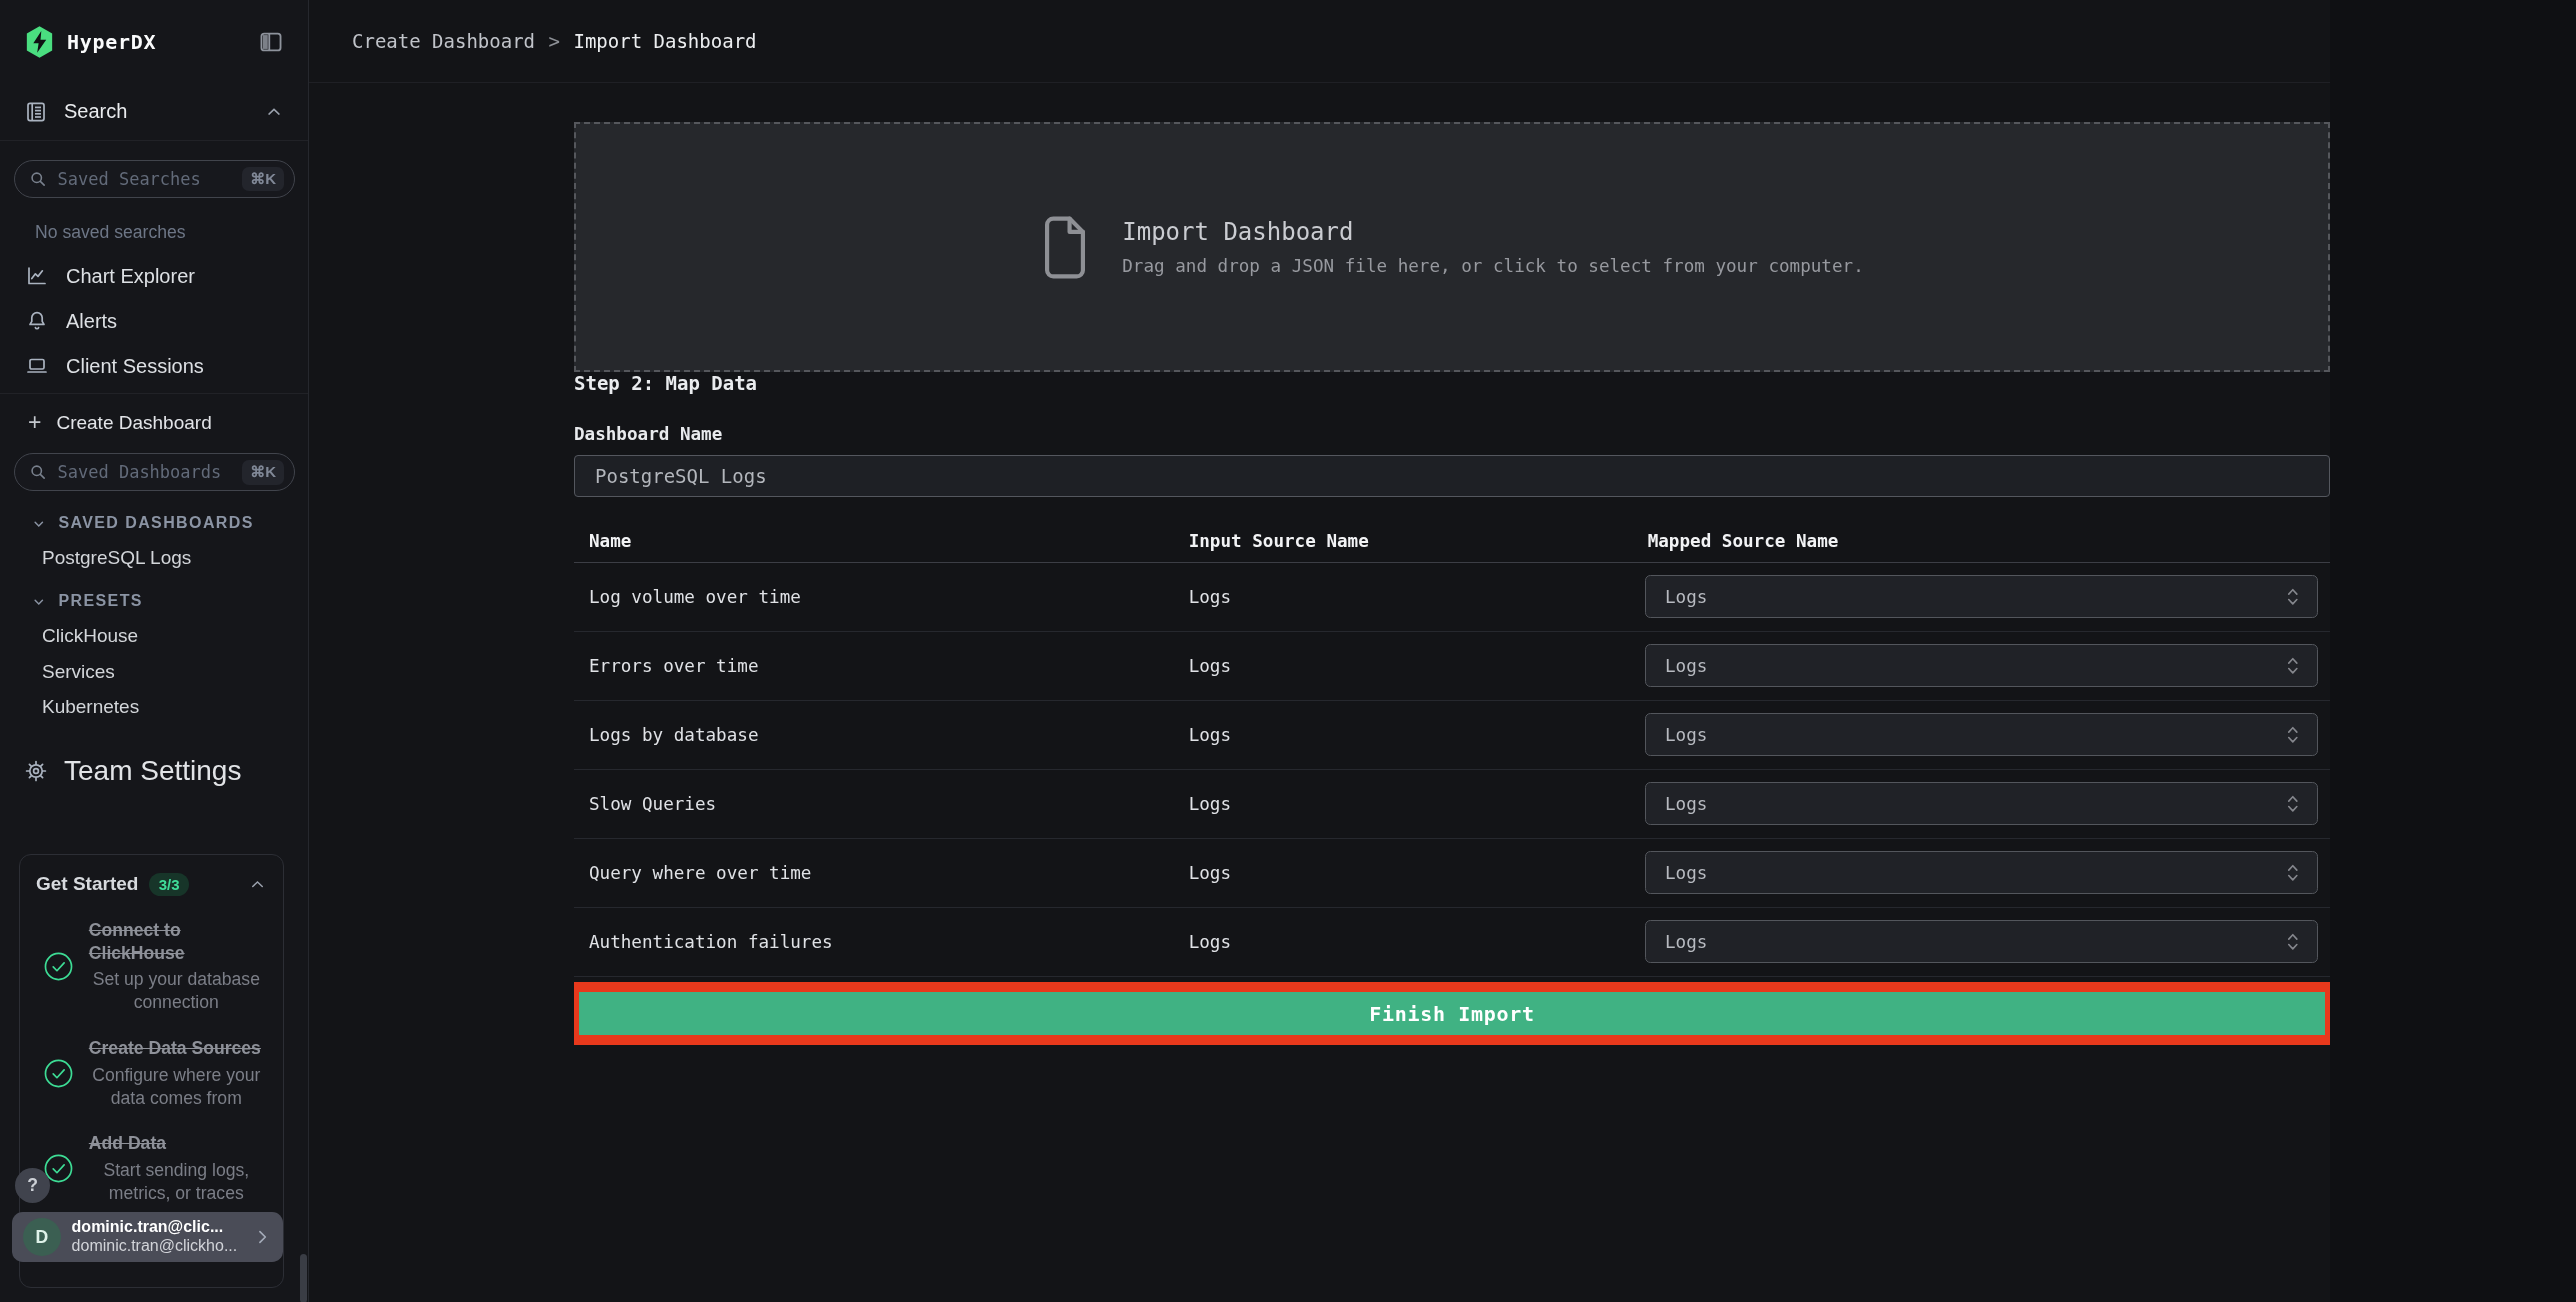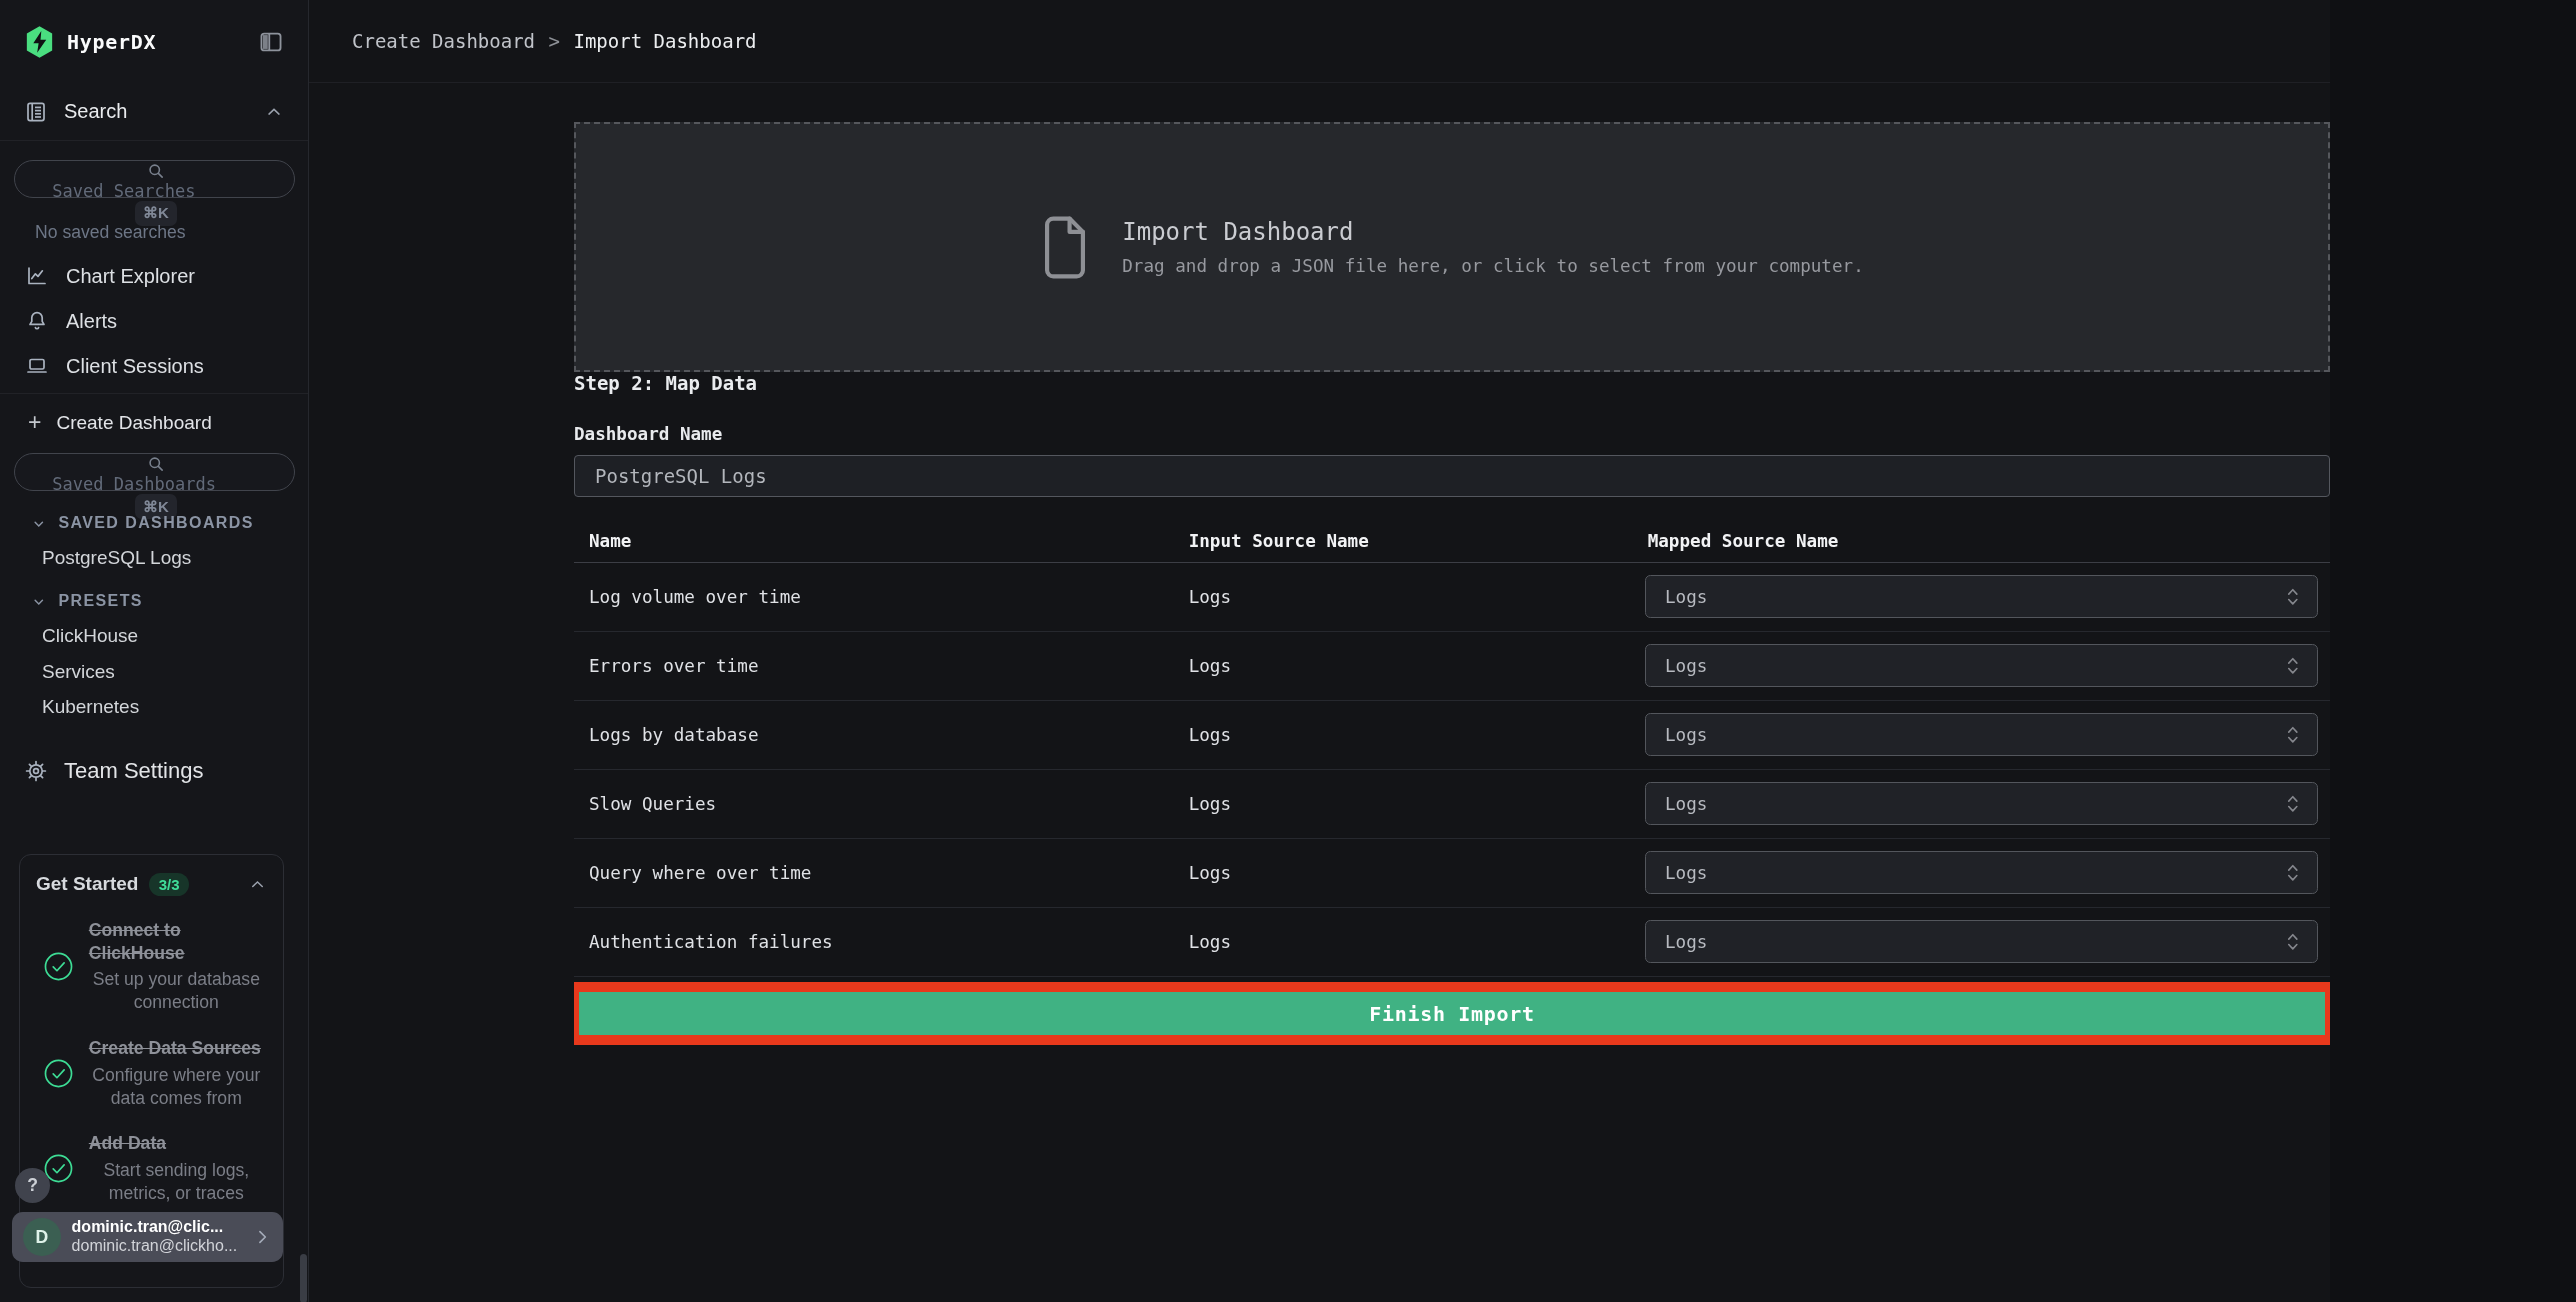--- a/index.html
+++ b/index.html
@@ -16,21 +16,21 @@
   
   .sidebar { position:relative; width:309px; min-width:309px; background:#15161a; border-right:1.4px solid #26282e; }
   .logo-row { height:83px; display:flex; align-items:center; padding:0 24px; }
   .brand { margin-left:12px; font-family:"DejaVu Sans Mono","Liberation Mono",monospace; font-weight:700; font-size:20px; color:#fafbfc; letter-spacing:0.7px; }
   .collapse-btn { margin-left:auto; display:flex; }
 
   .section-head { height:58px; display:flex; align-items:center; padding:0 24px; border-bottom:1.4px solid #212227; }
   .section-head .lbl { margin-left:16px; font-size:20px; color:#e9ebee; }
   .ml-auto { margin-left:auto; }
 
-  .pill { margin:19px 13.5px 0; height:38px; border:1.4px solid #41444c; border-radius:19px; background:#17181d; display:flex; align-items:center; padding:0 9.5px 0 13.5px;flex-direction:column; }
+  .pill { margin:19px 13.5px 0; height:38px; border:1.4px solid #41444c; border-radius:19px; background:#17181d; display:flex; align-items:center; padding:0 9.5px 0 13.5px; }
   .pill input { flex:1; margin-left:9.5px; background:transparent; border:none; outline:none;
     font-family:"DejaVu Sans Mono","Liberation Mono",monospace; font-size:17px; color:#aab0bc; min-width:0; }
   .pill input::placeholder { color:#626a79; }
   .kbd { background:#23252c; border-radius:6.8px; padding:3.4px 8px; font-size:15px; font-weight:600; color:#808897; white-space:nowrap; }
 
   .empty-note { margin:24px 0 0 35px; font-size:17.6px; color:#6d7686; }
 
   .nav { margin-top:10.8px; }
   .nav-item { height:45px; display:flex; align-items:center; padding:0 24px; font-size:20px; color:#dde0e4; cursor:pointer; }
   .nav-item .ic { width:26px; display:flex; justify-content:center; }
@@ -39,21 +39,21 @@
   .nav-divider { border-bottom:1.4px solid #212227; margin-top:4px; }
 
   .create-row { margin-top:17.6px; display:flex; align-items:center; padding:0 24px 0 28px; font-size:19px; color:#e2e4e8; cursor:pointer; }
   .plus { font-size:23px; color:#c3c7cd; margin-right:15px; line-height:1; }
 
   .caps-row { margin:23px 0 0 30px; display:flex; align-items:center; font-size:16px; font-weight:600; color:#8b94a4; letter-spacing:1.4px; cursor:pointer; }
   .caps-row .cv { margin-right:10.8px; display:flex; }
   .side-link { margin:13.5px 0 0 42px; font-size:19px; color:#d3d6da; cursor:pointer; }
   .side-link.first { margin-top:15px; }
 
-  .team-row { margin-top:39px; height:27px; display:flex; align-items:center; padding:0 24px; font-size:22px; color:#e2e4e7; cursor:pointer; }
+  .team-row { margin-top:39px; height:27px; display:flex; align-items:center; padding:0 24px; font-size:28px; color:#e2e4e7; cursor:pointer; }
   .team-row .lb { margin-left:16px; }
 
   .gs-panel { position:absolute; left:19px; right:24px; top:854px; bottom:15px; border:1.4px solid #2c2e35; border-radius:12px; padding:17.6px 16px; }
   .gs-head { display:flex; align-items:center; }
   .gs-title { font-size:19px; font-weight:700; color:#d7dade; }
   .gs-badge { margin-left:10.8px; background:#173529; color:#40dd9a; font-size:15px; font-weight:700; padding:3.4px 9.5px; border-radius:676px; }
   .gs-item { display:flex; align-items:center; margin-top:23px; }
   .gs-check { margin-left:6.8px; flex:0 0 31px; display:flex; }
   .gs-text { margin-left:15px; width:175px; }
   .gs-item-title { font-size:17.6px; font-weight:700; color:#8e9199; text-decoration:line-through; line-height:1.28; }

